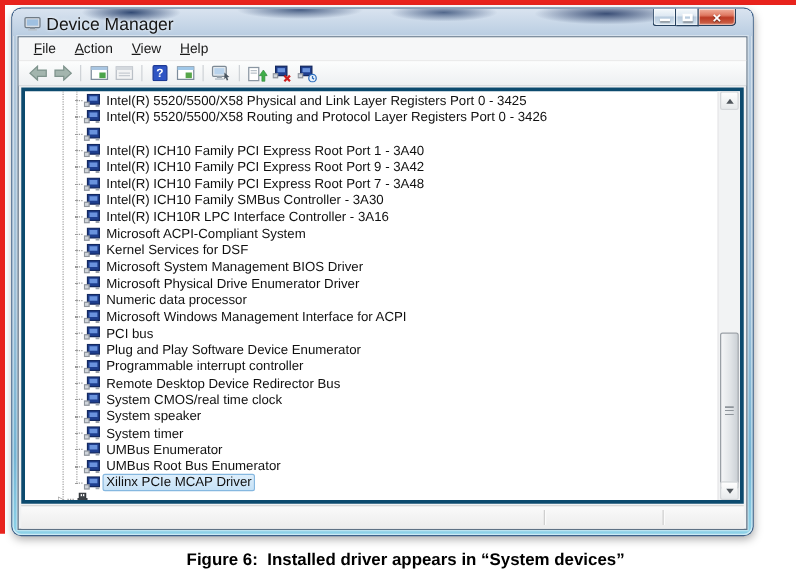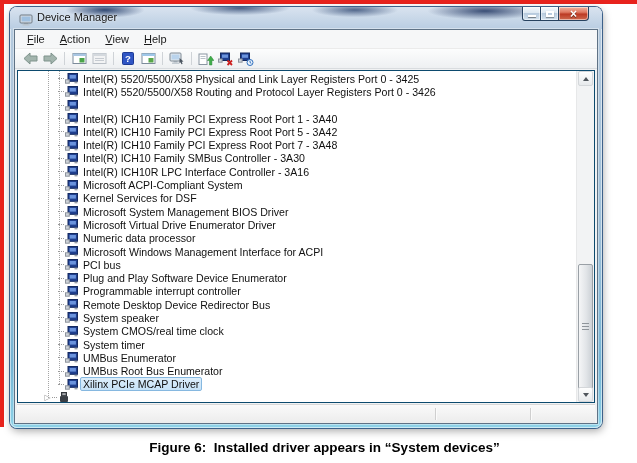--- a/index.html
+++ b/index.html
@@ -15,21 +15,21 @@
        background:linear-gradient(180deg,#cfdae8 0%,#b4c9dd 6%,#9dbfd8 55%,#74b4d4 85%,#8ed2e8 100%);
        box-shadow:0 0 0 1px #3d618a,1px 3px 8px rgba(0,0,0,.35),inset 0 0 0 1px rgba(255,255,255,.55);}
   .titlebar{position:absolute;left:0;top:0;right:0;height:22px;border-radius:7px 7px 0 0;
        background:
         radial-gradient(ellipse 55px 11px at 95px 3px, rgba(22,48,95,.85), rgba(22,48,95,0) 72%),
         radial-gradient(ellipse 70px 10px at 230px 1px, rgba(26,52,98,.75), rgba(26,52,98,0) 72%),
         radial-gradient(ellipse 60px 10px at 345px 3px, rgba(26,52,98,.7), rgba(26,52,98,0) 72%),
         radial-gradient(ellipse 80px 12px at 475px 4px, rgba(20,42,88,.8), rgba(20,42,88,0) 72%),
         linear-gradient(180deg,#d9e3ef,#b9cde2);}
   .title-icon{position:absolute;left:9px;top:5px;width:14px;height:12px;}
-  .title-text{position:absolute;left:27px;top:4px;font-size:11px;color:#151515;text-shadow:0 0 3px rgba(255,255,255,.9);}
+  .title-text{position:absolute;left:27px;top:4px;font-size:14px;color:#151515;text-shadow:0 0 3px rgba(255,255,255,.9);}
   .winbtns{position:absolute;top:0;right:13px;display:flex;}
   .wb{height:14px;border:1px solid #27425f;border-top:none;display:flex;align-items:center;justify-content:center;
       box-shadow:inset 0 0 0 1px rgba(255,255,255,.5);box-sizing:border-box;}
   .wb-min{width:19px;border-radius:0 0 0 3px;background:linear-gradient(#f5f9fc,#dde8f2 45%,#b8cbde 50%,#d5e3ef);}
   .wb-max{width:18px;border-left:none;background:linear-gradient(#f5f9fc,#dde8f2 45%,#b8cbde 50%,#d5e3ef);}
   .wb-close{width:30px;border-left:none;border-radius:0 0 4px 0;
       background:linear-gradient(#f3b3a0 0%,#df7962 40%,#bc3a24 55%,#cf6a50 100%);}
   .g-min{width:8px;height:2px;background:#fff;box-shadow:0 1px 1px rgba(0,0,0,.45);margin-top:5px;}
   .g-max{width:8px;height:6px;border:2px solid #fff;box-shadow:0 1px 1px rgba(0,0,0,.35);box-sizing:border-box;}
   .g-close{color:#fff;font-size:12px;font-weight:bold;line-height:12px;text-shadow:0 1px 1px rgba(0,0,0,.5);}
@@ -42,21 +42,21 @@
   .menu-item{padding:2px 8px 3px 7px;}
   .menu-item u{text-decoration:underline;}
 
   .toolbar{position:absolute;left:0;top:19px;right:0;height:20px;
        background:linear-gradient(#fcfdfd,#eef0f2);border-bottom:1px solid #d9dcdf;
        display:flex;align-items:center;padding-left:6px;gap:2px;box-sizing:border-box;}
   .tb-btn{width:18px;height:16px;display:flex;align-items:center;justify-content:center;}
   .tb-sep{width:1px;height:13px;background:#cfd3d7;margin:0 3px;}
 
   .listarea{position:absolute;left:2px;top:40px;right:2px;bottom:20px;background:#fff;
-       border:1px solid #0c4a6e;overflow:hidden;}
+       border:3px solid #0c4a6e;overflow:hidden;}
   .rows{position:absolute;left:0;top:1px;right:17px;bottom:0;}
   .row{height:13.3px;display:flex;align-items:center;font-size:10.6px;color:#101010;white-space:nowrap;}
   .row.child{padding-left:40px;}
   .row.child::before{content:"";width:6px;border-top:1px dotted #9a9a9a;margin-right:1px;flex:0 0 auto;}
   .chip{width:13px;height:11px;margin-right:3px;flex:0 0 auto;display:inline-flex;}
   .lbl{padding:0 2px;}
   .sel{background:linear-gradient(#ddeefb,#c6e2f7);border:1px solid #86b8e0;border-radius:2px;margin-left:-1px;}
   .row.parent{padding-left:25px;}
   .expander{width:9px;font-size:8px;color:#9a9a9a;line-height:9px;flex:0 0 auto;}
   .pdash{width:5px;border-top:1px dotted #9a9a9a;margin-right:2px;flex:0 0 auto;}
@@ -254,21 +254,21 @@
             </div>
             <div class="row child">
               <span class="chip">
                 <svg width="13" height="11" viewBox="0 0 13 11">
                   <rect x="3" y="0.5" width="9.5" height="7.8" fill="#1f3f8f" stroke="#14295f"></rect>
                   <rect x="4.6" y="2" width="6.3" height="3.6" fill="#6a93dd"></rect>
                   <rect x="0.5" y="6.8" width="3.8" height="3.4" fill="#cfd4da" stroke="#8f959d"></rect>
                   <rect x="9.5" y="8.8" width="3" height="1.6" fill="#9aa1aa"></rect>
                 </svg>
               </span>
-              <span class="lbl">Intel(R) ICH10 Family PCI Express Root Port 5 - 3A42</span>
+              <span class="lbl">Intel(R) ICH10 Family PCI Express Root Port 9 - 3A42</span>
             </div>
             <div class="row child">
               <span class="chip">
                 <svg width="13" height="11" viewBox="0 0 13 11">
                   <rect x="3" y="0.5" width="9.5" height="7.8" fill="#1f3f8f" stroke="#14295f"></rect>
                   <rect x="4.6" y="2" width="6.3" height="3.6" fill="#6a93dd"></rect>
                   <rect x="0.5" y="6.8" width="3.8" height="3.4" fill="#cfd4da" stroke="#8f959d"></rect>
                   <rect x="9.5" y="8.8" width="3" height="1.6" fill="#9aa1aa"></rect>
                 </svg>
               </span>
@@ -331,21 +331,21 @@
             </div>
             <div class="row child">
               <span class="chip">
                 <svg width="13" height="11" viewBox="0 0 13 11">
                   <rect x="3" y="0.5" width="9.5" height="7.8" fill="#1f3f8f" stroke="#14295f"></rect>
                   <rect x="4.6" y="2" width="6.3" height="3.6" fill="#6a93dd"></rect>
                   <rect x="0.5" y="6.8" width="3.8" height="3.4" fill="#cfd4da" stroke="#8f959d"></rect>
                   <rect x="9.5" y="8.8" width="3" height="1.6" fill="#9aa1aa"></rect>
                 </svg>
               </span>
-              <span class="lbl">Microsoft Virtual Drive Enumerator Driver</span>
+              <span class="lbl">Microsoft Physical Drive Enumerator Driver</span>
             </div>
             <div class="row child">
               <span class="chip">
                 <svg width="13" height="11" viewBox="0 0 13 11">
                   <rect x="3" y="0.5" width="9.5" height="7.8" fill="#1f3f8f" stroke="#14295f"></rect>
                   <rect x="4.6" y="2" width="6.3" height="3.6" fill="#6a93dd"></rect>
                   <rect x="0.5" y="6.8" width="3.8" height="3.4" fill="#cfd4da" stroke="#8f959d"></rect>
                   <rect x="9.5" y="8.8" width="3" height="1.6" fill="#9aa1aa"></rect>
                 </svg>
               </span>
@@ -408,32 +408,32 @@
             </div>
             <div class="row child">
               <span class="chip">
                 <svg width="13" height="11" viewBox="0 0 13 11">
                   <rect x="3" y="0.5" width="9.5" height="7.8" fill="#1f3f8f" stroke="#14295f"></rect>
                   <rect x="4.6" y="2" width="6.3" height="3.6" fill="#6a93dd"></rect>
                   <rect x="0.5" y="6.8" width="3.8" height="3.4" fill="#cfd4da" stroke="#8f959d"></rect>
                   <rect x="9.5" y="8.8" width="3" height="1.6" fill="#9aa1aa"></rect>
                 </svg>
               </span>
+              <span class="lbl">System CMOS/real time clock</span>
+            </div>
+            <div class="row child">
+              <span class="chip">
+                <svg width="13" height="11" viewBox="0 0 13 11">
+                  <rect x="3" y="0.5" width="9.5" height="7.8" fill="#1f3f8f" stroke="#14295f"></rect>
+                  <rect x="4.6" y="2" width="6.3" height="3.6" fill="#6a93dd"></rect>
+                  <rect x="0.5" y="6.8" width="3.8" height="3.4" fill="#cfd4da" stroke="#8f959d"></rect>
+                  <rect x="9.5" y="8.8" width="3" height="1.6" fill="#9aa1aa"></rect>
+                </svg>
+              </span>
               <span class="lbl">System speaker</span>
-            </div>
-            <div class="row child">
-              <span class="chip">
-                <svg width="13" height="11" viewBox="0 0 13 11">
-                  <rect x="3" y="0.5" width="9.5" height="7.8" fill="#1f3f8f" stroke="#14295f"></rect>
-                  <rect x="4.6" y="2" width="6.3" height="3.6" fill="#6a93dd"></rect>
-                  <rect x="0.5" y="6.8" width="3.8" height="3.4" fill="#cfd4da" stroke="#8f959d"></rect>
-                  <rect x="9.5" y="8.8" width="3" height="1.6" fill="#9aa1aa"></rect>
-                </svg>
-              </span>
-              <span class="lbl">System CMOS/real time clock</span>
             </div>
             <div class="row child">
               <span class="chip">
                 <svg width="13" height="11" viewBox="0 0 13 11">
                   <rect x="3" y="0.5" width="9.5" height="7.8" fill="#1f3f8f" stroke="#14295f"></rect>
                   <rect x="4.6" y="2" width="6.3" height="3.6" fill="#6a93dd"></rect>
                   <rect x="0.5" y="6.8" width="3.8" height="3.4" fill="#cfd4da" stroke="#8f959d"></rect>
                   <rect x="9.5" y="8.8" width="3" height="1.6" fill="#9aa1aa"></rect>
                 </svg>
               </span>

